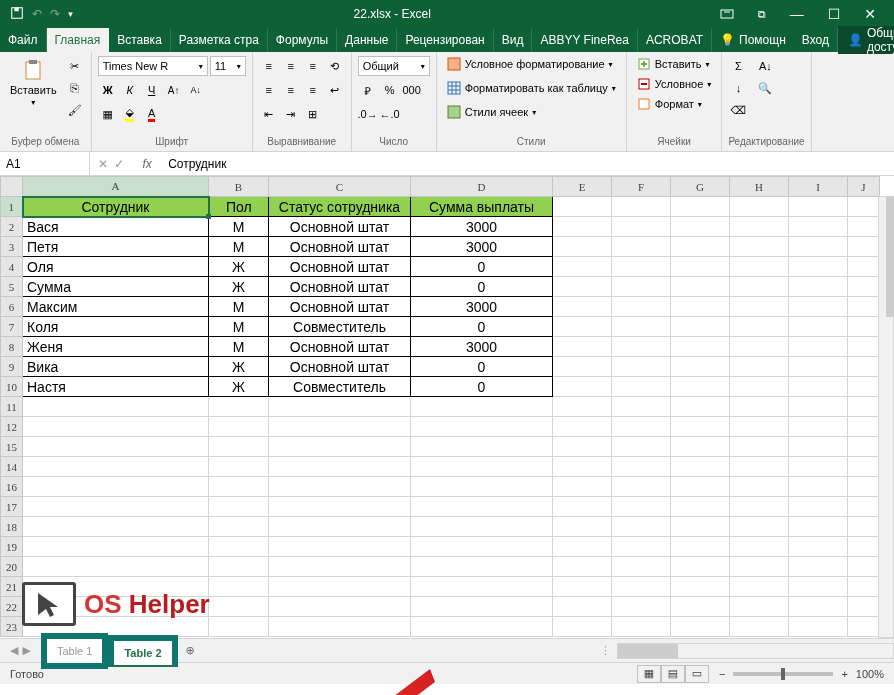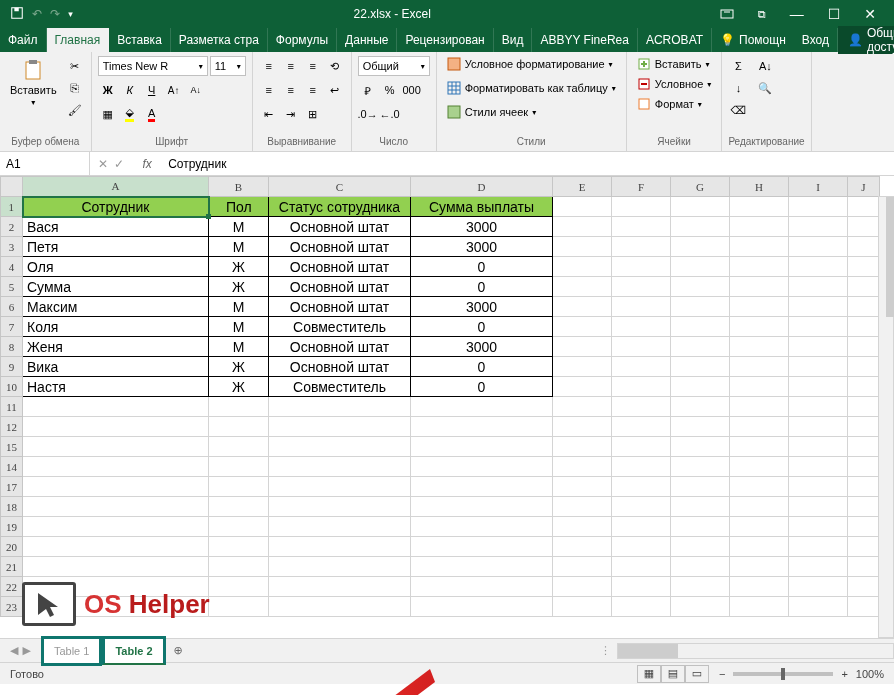--- a/index.html
+++ b/index.html
@@ -56,21 +56,21 @@
 .grid .hdrcell { background: #92d050; text-align: center; border: 1px solid #000 !important; }
 .grid .datacell { border: 1px solid #000 !important; margin-left: 40px; }
 .grid .center { text-align: center; }
 
 .colA{width:186px}.colB{width:60px}.colC{width:142px}.colD{width:142px}
 .colE,.colF,.colG,.colH,.colI{width:59px}.colJ{width:32px}
 
 
 .sheettabs { position: absolute; bottom: 0; left: 0; right: 0; height: 24px; background: #f1f1f1; border-top: 1px solid #d4d4d4; display: flex; align-items: center; font-size: 11px; }
 .sheettabs .nav { display: flex; gap: 4px; padding: 0 10px; color: #999; }
-.sheettabs .stab { padding: 6px 10px; border: 3px solid #0f766e; background: #fff; cursor: pointer; color: #999; }
+.sheettabs .stab { padding: 6px 10px; border: 6px solid #0f766e; background: #fff; cursor: pointer; color: #999; }
 .sheettabs .stab.active { color: #217346; font-weight: bold; border-bottom: 2px solid #217346; }
 .sheettabs .add { padding: 0 8px; color: #666; cursor: pointer; }
 .sheettabs .hscroll { margin-left: auto; display: flex; align-items: center; width: 300px; }
 .scrollbar { background: #f1f1f1; border: 1px solid #d4d4d4; display: flex; align-items: center; }
 .scrollbar.h { height: 16px; flex: 1; }
 .scrollbar .track { flex: 1; position: relative; height: 14px; }
 .scrollbar .thumb { position: absolute; left: 0; width: 60px; height: 14px; background: #cdcdcd; }
 
 
 .statusbar { height: 22px; background: #f1f1f1; border-top: 1px solid #d4d4d4; display: flex; align-items: center; font-size: 11px; color: #444; padding: 0 10px; }
@@ -509,20 +509,33 @@
           <td class="colC "></td>
           <td class="colD "></td>
           <td class="colE "></td>
           <td class="colF "></td>
           <td class="colG "></td>
           <td class="colH "></td>
           <td class="colI "></td>
           <td class="colJ "></td>
         </tr>
         <tr>
+          <td class="rowhdr ">16</td>
+          <td class="colA "></td>
+          <td class="colB "></td>
+          <td class="colC "></td>
+          <td class="colD "></td>
+          <td class="colE "></td>
+          <td class="colF "></td>
+          <td class="colG "></td>
+          <td class="colH "></td>
+          <td class="colI "></td>
+          <td class="colJ "></td>
+        </tr>
+        <tr>
           <td class="rowhdr ">17</td>
           <td class="colA "></td>
           <td class="colB "></td>
           <td class="colC "></td>
           <td class="colD "></td>
           <td class="colE "></td>
           <td class="colF "></td>
           <td class="colG "></td>
           <td class="colH "></td>
           <td class="colI "></td>

